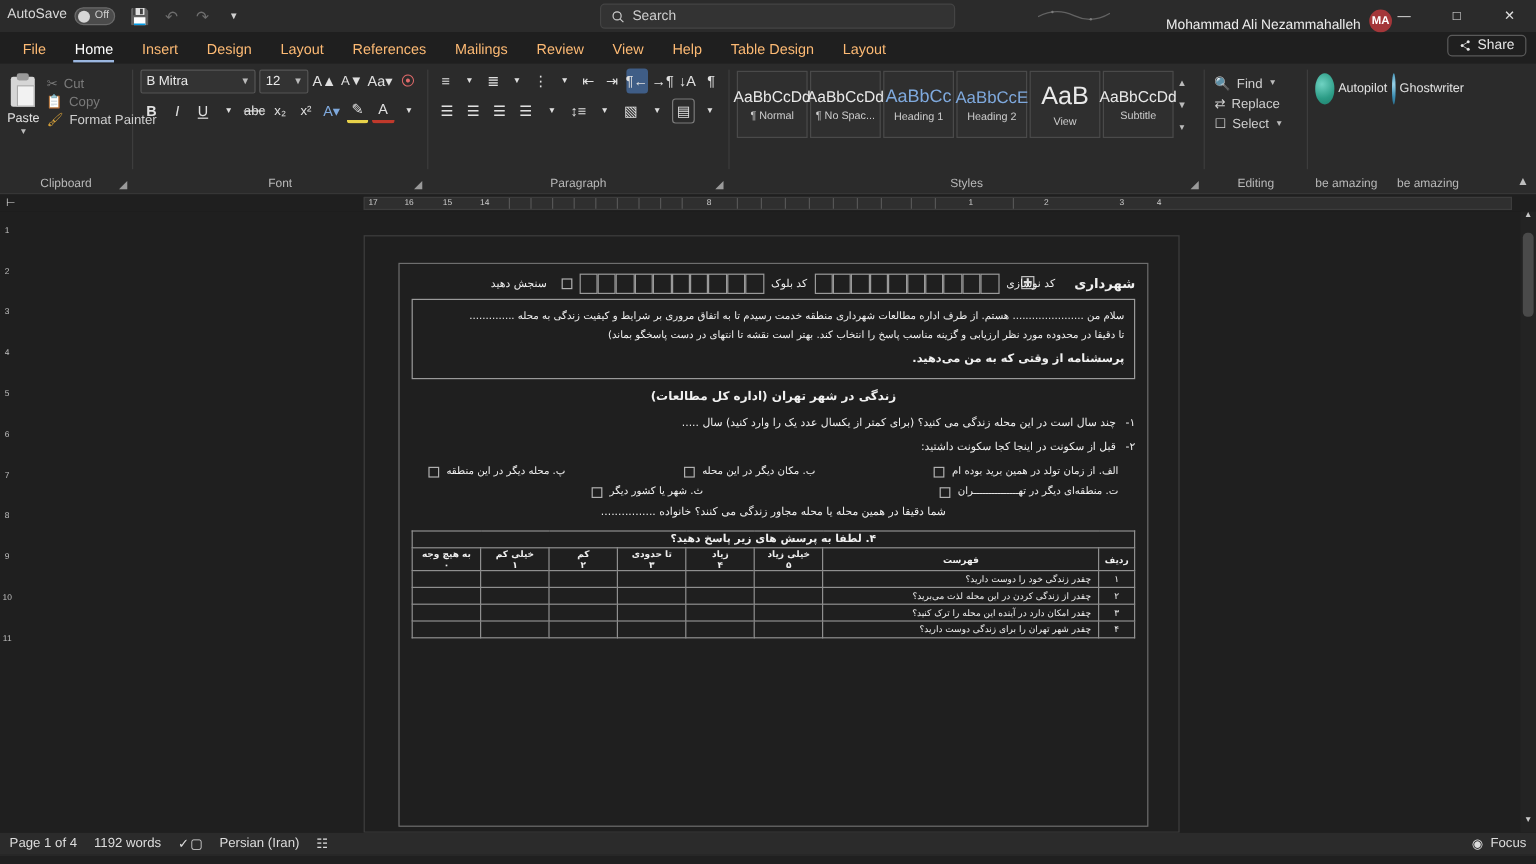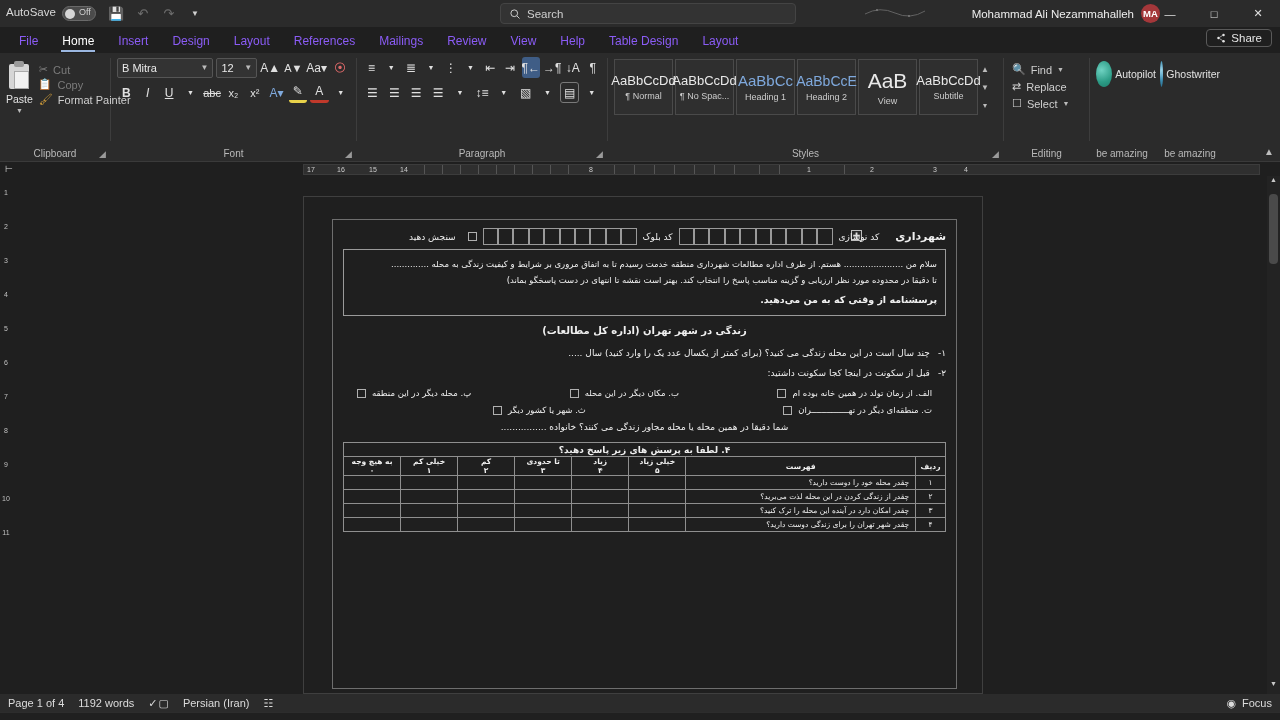--- a/index.html
+++ b/index.html
@@ -35,38 +35,38 @@
     position:absolute; left:50%; transform:translateX(-50%);
     display:flex; align-items:center; gap:5px; font-size:12px; color:#e8e8e8;
     white-space:nowrap;
   }
   .searchbox {
     position:absolute; left:500px; top:3px; width:296px; height:21px;
     background:#333333; border:1px solid #444; border-radius:4px;
     display:flex; align-items:center; gap:6px; padding:0 8px; color:#cfcfcf; font-size:11.5px;
   }
   .userzone {
-    position:absolute; right:120px; top:0; height:27px; display:flex; align-items:center; gap:7px;
+    position:absolute; right:120px; top:0; height:27px; display:flex; align-items:flex-end; gap:7px;
     font-size:11.5px; color:#ededed;
   }
   .avatar {
     width:19px; height:19px; border-radius:50%; background:#a4373a; color:#fff;
     font-size:9.5px; display:flex; align-items:center; justify-content:center; font-weight:bold;
   }
   .wbtns { position:absolute; right:0; top:0; height:27px; display:flex; }
   .wbtn { width:44px; height:27px; display:flex; align-items:center; justify-content:center; color:#e0e0e0; font-size:11px; }
   .sparkle { position:absolute; left:865px; top:4px; width:60px; height:18px; opacity:.85; }
 
   
   .tabs {
     height:26px; background:#1f1f1f; display:flex; align-items:flex-end; padding-left:8px;
     position:relative;
   }
   .tab {
-    padding:3px 11px 5px; font-size:12px; color:#8b5cf6; border-radius:4px 4px 0 0;
+    padding:3px 11px 5px; font-size:12px; color:#fdba74; border-radius:4px 4px 0 0;
     margin-right:2px;
   }
   .tab.active { color:#ffffff; position:relative; }
   .tab.active:after {
     content:""; position:absolute; left:10px; right:10px; bottom:1px; height:2px; background:#9bb7e0;
   }
   .sharebtn {
     position:absolute; right:8px; top:2px; font-size:11.5px; color:#e6e6e6;
     border:1px solid #5a5a5a; border-radius:4px; padding:2px 9px; display:flex; align-items:center; gap:5px;
   }
@@ -559,21 +559,21 @@
           <span>چند سال است در این محله زندگی می کنید؟ (برای کمتر از یکسال عدد یک را وارد کنید)    سال    .....</span>
         </div>
 
         <div class="q">
           <span class="qn">۲-</span>
           <span>قبل از سکونت در اینجا کجا سکونت داشتید:</span>
         </div>
 
         <div class="opts">
           <div class="opt">
-            <span>الف. از زمان تولد در همین خانه بوده ام</span>
+            <span>الف. از زمان تولد در همین برید بوده ام</span>
             <span class="cb"></span>
           </div>
           <div class="opt">
             <span>ب. مکان دیگر در این محله</span>
             <span class="cb"></span>
           </div>
           <div class="opt">
             <span>پ. محله دیگر در این منطقه</span>
             <span class="cb"></span>
           </div>
@@ -610,21 +610,21 @@
 ۳</th>
             <th style="width:58px;white-space:pre-line;">کم
 ۲</th>
             <th style="width:58px;white-space:pre-line;">خیلی کم
 ۱</th>
             <th style="width:58px;white-space:pre-line;">به هیچ وجه
 ۰</th>
           </tr>
           <tr>
             <td>۱</td>
-            <td class="qtext">چقدر محله خود را دوست دارید؟</td>
+            <td class="qtext">چقدر زندگی خود را دوست دارید؟</td>
             <td></td>
                 <td></td>
             <td></td>
                 <td></td>
             <td></td>
                 <td></td>
           </tr>
           <tr>
             <td>۲</td>
             <td class="qtext">چقدر از زندگی کردن در این محله لذت می‌برید؟</td>

